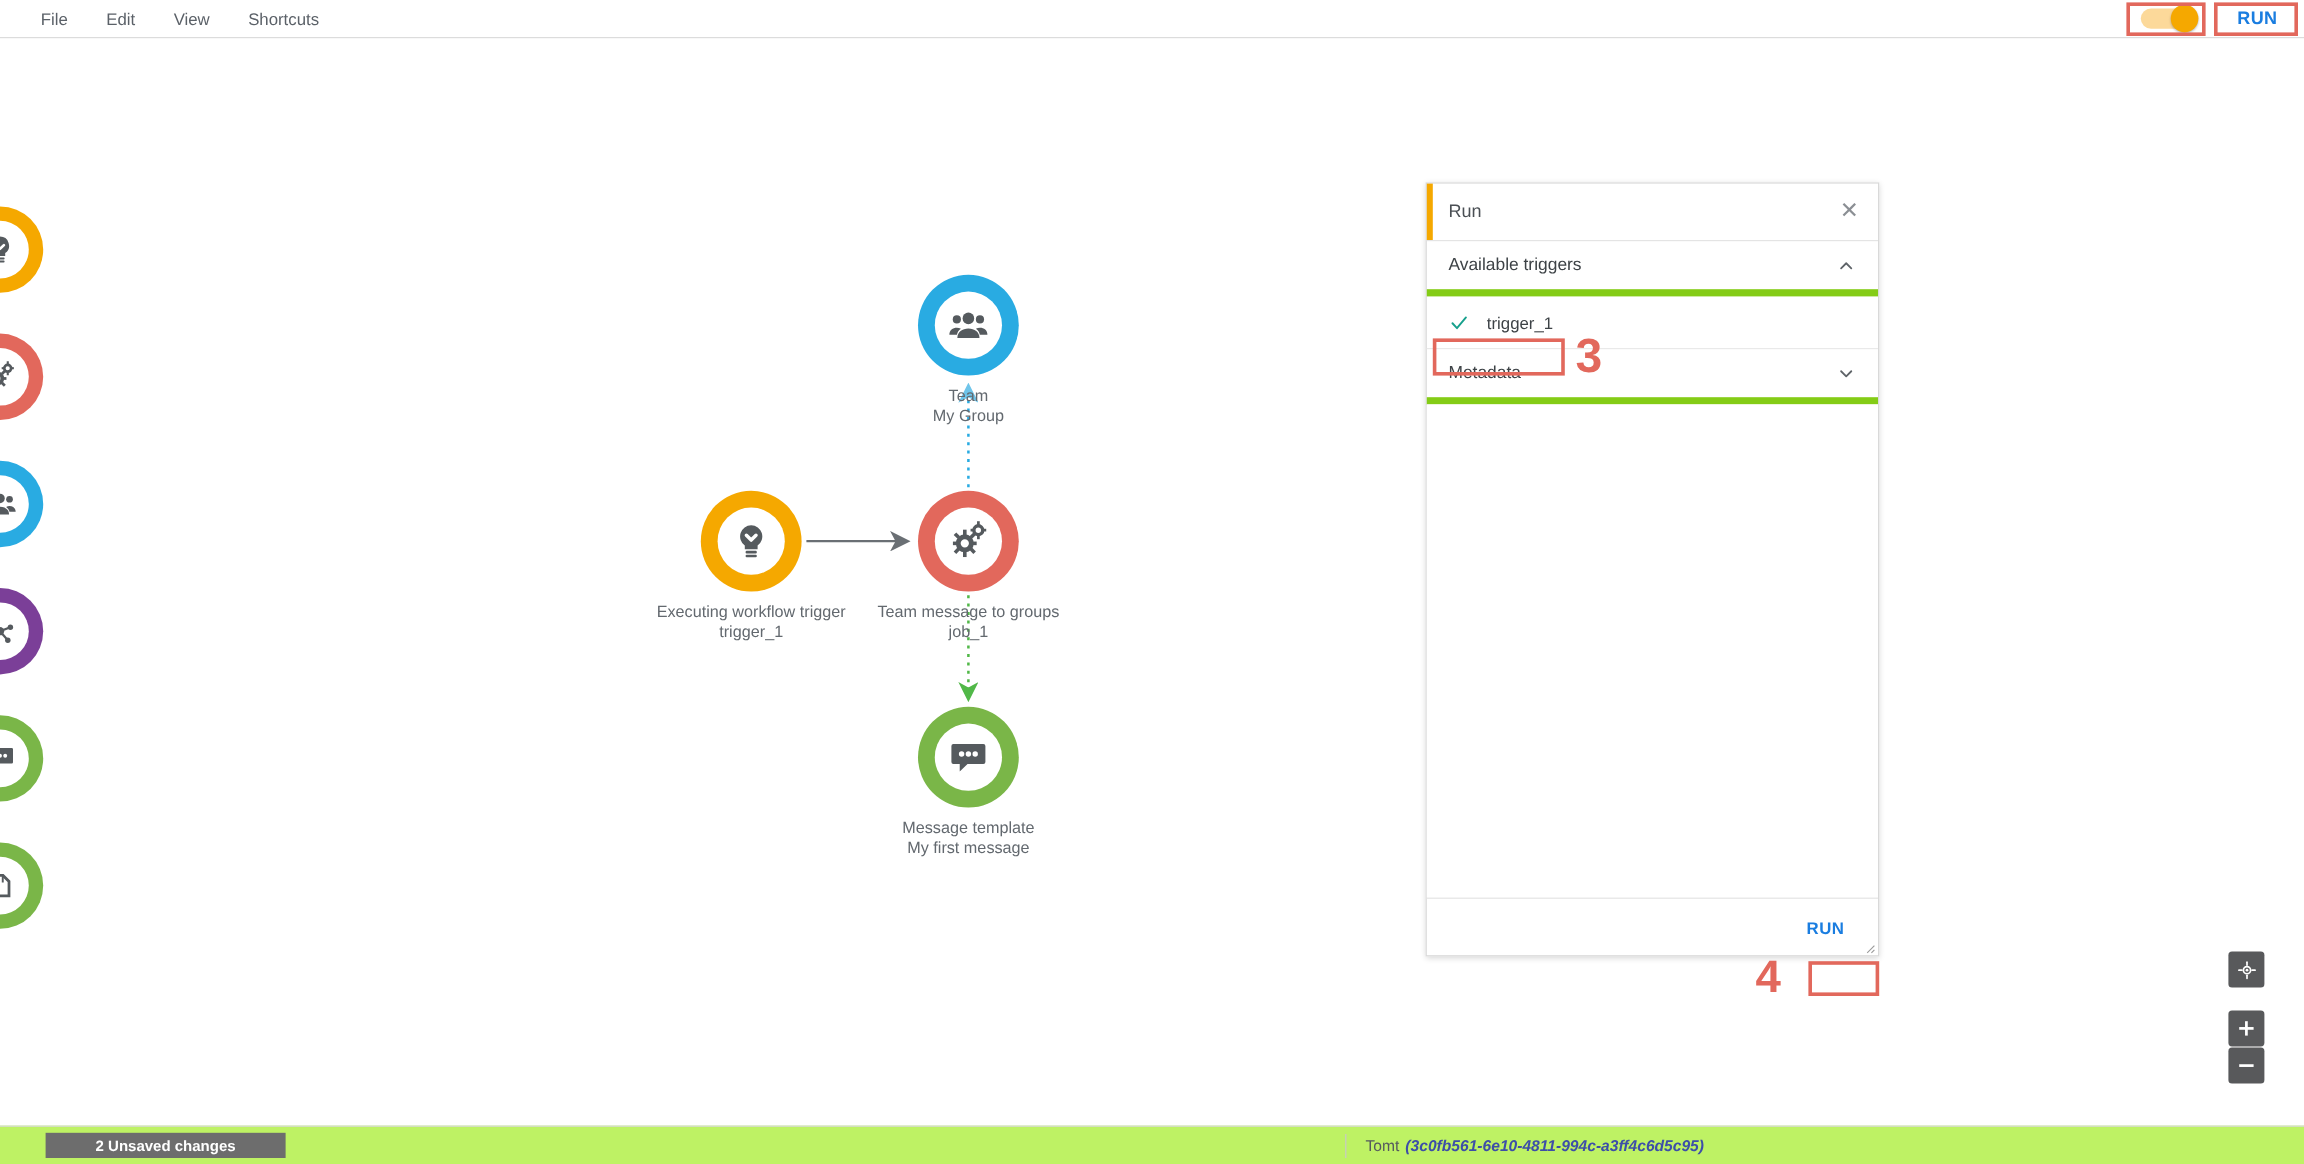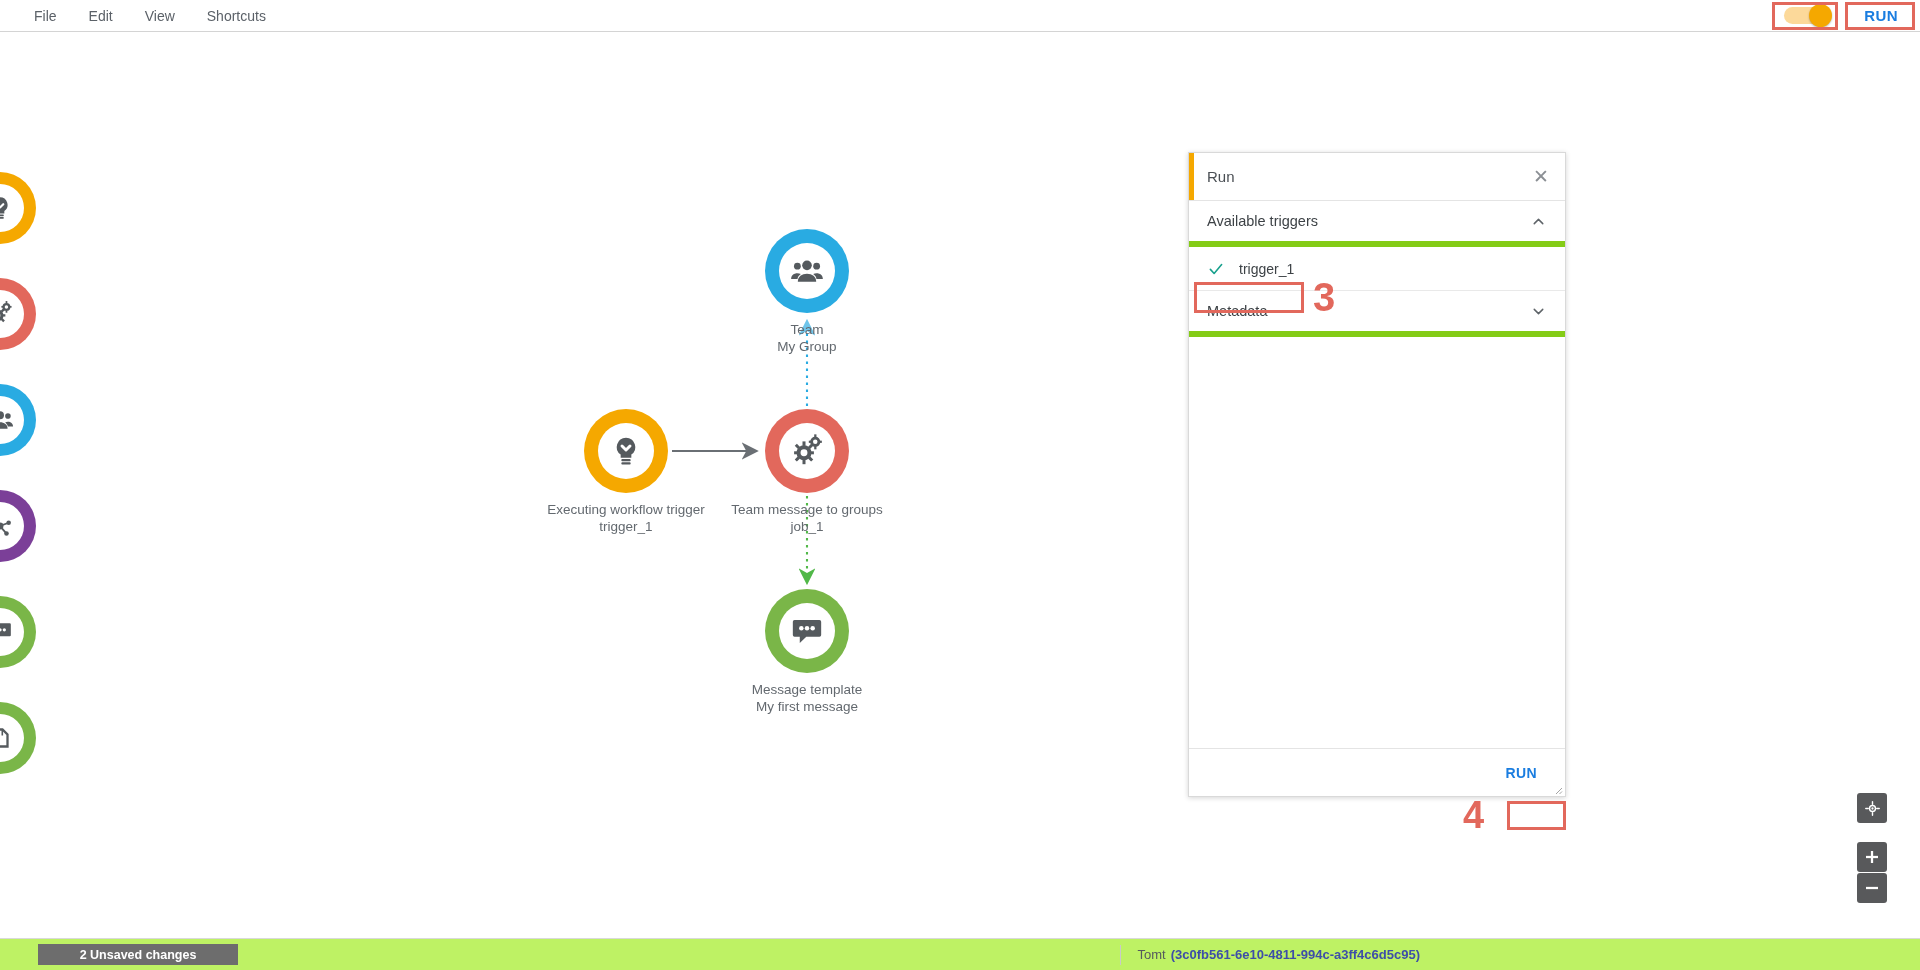--- a/index.html
+++ b/index.html
@@ -155,21 +155,21 @@
     height: 21px; display: flex; align-items: center; padding: 0 10px;
     margin-left: 38px; min-width: 200px; justify-content: center;
   }
   .status-right {
     margin-left: auto; display: flex; align-items: center;
     font-size: 13px; color: #55595e; padding-right: 500px;
   }
   .status-sep {
     width: 1px; height: 20px; background: #c9c9c9; margin-right: 16px;
   }
-  .status-uuid { color: #3d4ea8; font-weight: bold; margin-left: 5px; }
+  .status-uuid { color: #3d4ea8; font-weight: bold; margin-left: 5px; font-style: italic; }
 </style>
 </head>
 <body>
 
 <div id="app">
 
   <div class="menubar">
     <div class="menu-items">
       <div class="menu-item">File</div>
       <div class="menu-item">Edit</div>

